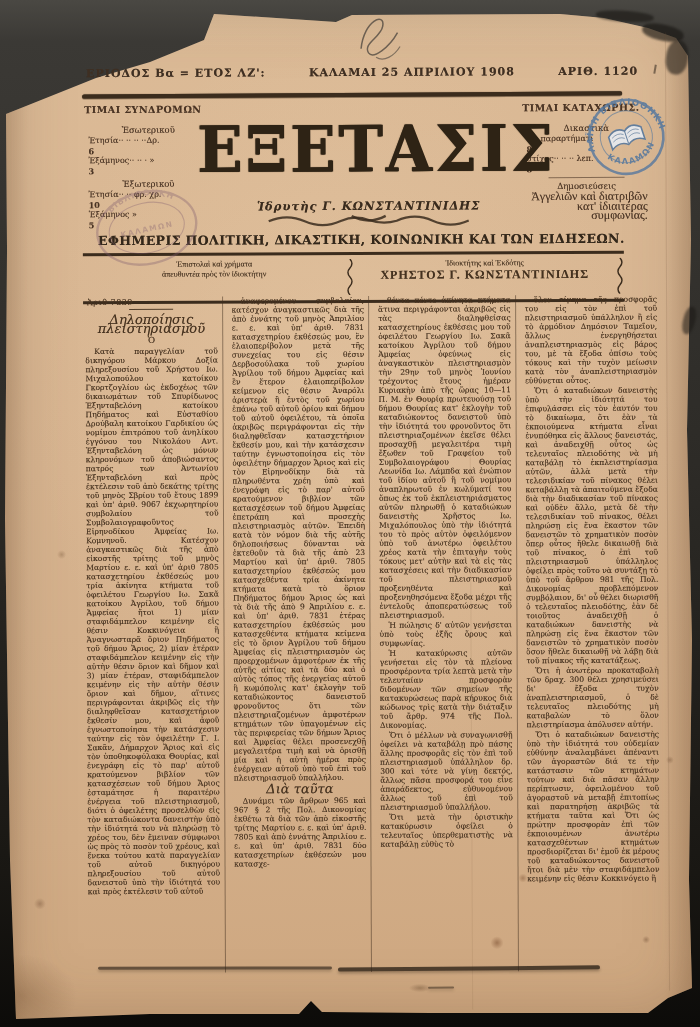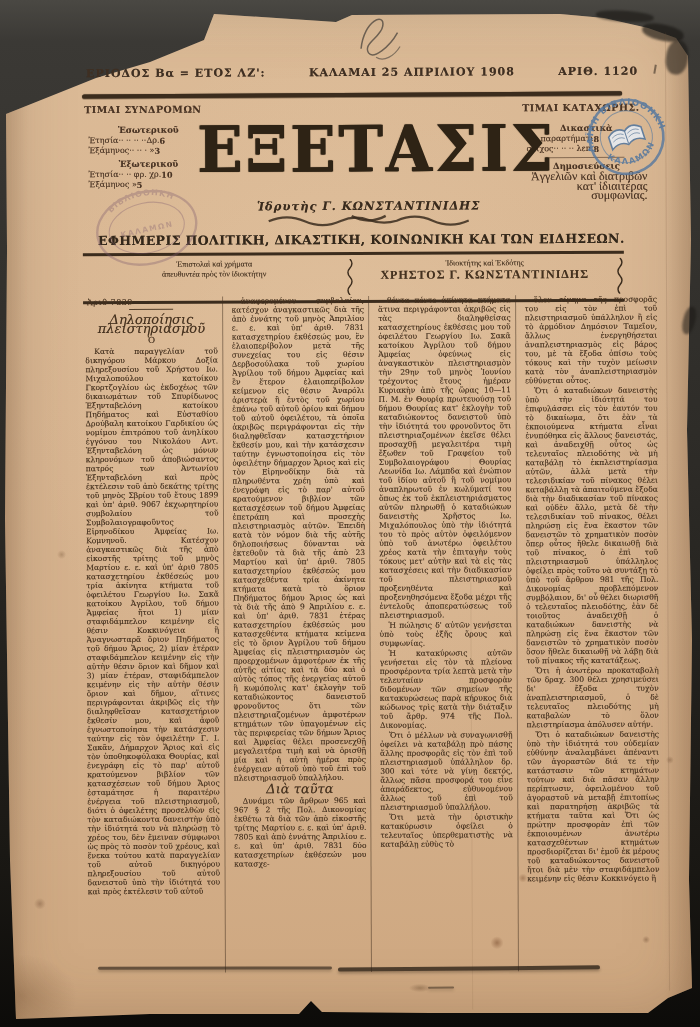--- a/index.html
+++ b/index.html
@@ -31,22 +31,22 @@
   .crease{position:absolute;width:1px;background:rgba(110,80,55,.22);}
   .smudge{position:absolute;background:rgba(26,23,19,.82);border-radius:45%;filter:blur(1.2px);}
   .tick{position:absolute;background:#3e3226;}
   
   .dateline{position:absolute;top:66px;left:88px;width:552px;display:flex;justify-content:space-between;
     font-size:11px;font-weight:bold;letter-spacing:1px;color:#3f2f22;text-shadow:0 0 .5px rgba(63,47,34,.6);}
   .mainrule{position:absolute;top:93px;left:84px;width:540px;height:4px;background:#3b2c1d;border-radius:2px;
     box-shadow:0 1px 0 rgba(59,44,29,.45),0 0 1px #3b2c1d;transform:rotate(-.1deg);}
   .ratebox{position:absolute;width:128px;font-size:8px;color:#4a3424;text-shadow:0 0 .4px rgba(74,52,36,.5);}
   .ratebox .rb-title{font-size:9.5px;font-weight:bold;letter-spacing:.5px;margin-bottom:10px;}
-  .ratebox .rb-header{font-weight:bold;text-align:center;margin:3px 0 1px;font-size:8.5px;}
-  .ratebox .rb-row{display:flex;justify-content:flex-start;padding:0 4px;line-height:10px;}
+  .ratebox .rb-header{font-weight:normal;text-align:center;margin:3px 0 1px;font-size:8.5px;}
+  .ratebox .rb-row{display:flex;justify-content:center;padding:0 4px;line-height:10px;flex-direction:column;}
   .ratebox .rb-val{font-weight:bold;}
   .ratebox .rb-note{text-align:right;font-size:12px;line-height:9.5px;padding:0 3px;font-family:Liberation Serif, serif;}
   .ratebox .rb-sep{border:0;border-top:1px solid rgba(74,52,36,.6);width:60%;margin:3px auto;}
   #masthead{position:absolute;top:104px;left:205px;width:330px;text-align:center;}
   #masthead .title{
     font-size:57px;font-weight:bold;letter-spacing:3px;color:#2e2315;line-height:90px;
     transform:scale(1.04,1.12);text-shadow:1px 0 0 #2e2315,0 0 1px rgba(46,35,21,.8);
   }
   #founder{position:absolute;top:199px;left:205px;width:330px;text-align:center;
     font-size:11.5px;font-weight:bold;font-style:italic;color:#3a2b1d;letter-spacing:1px;text-shadow:0 0 .5px rgba(58,43,29,.5);}

